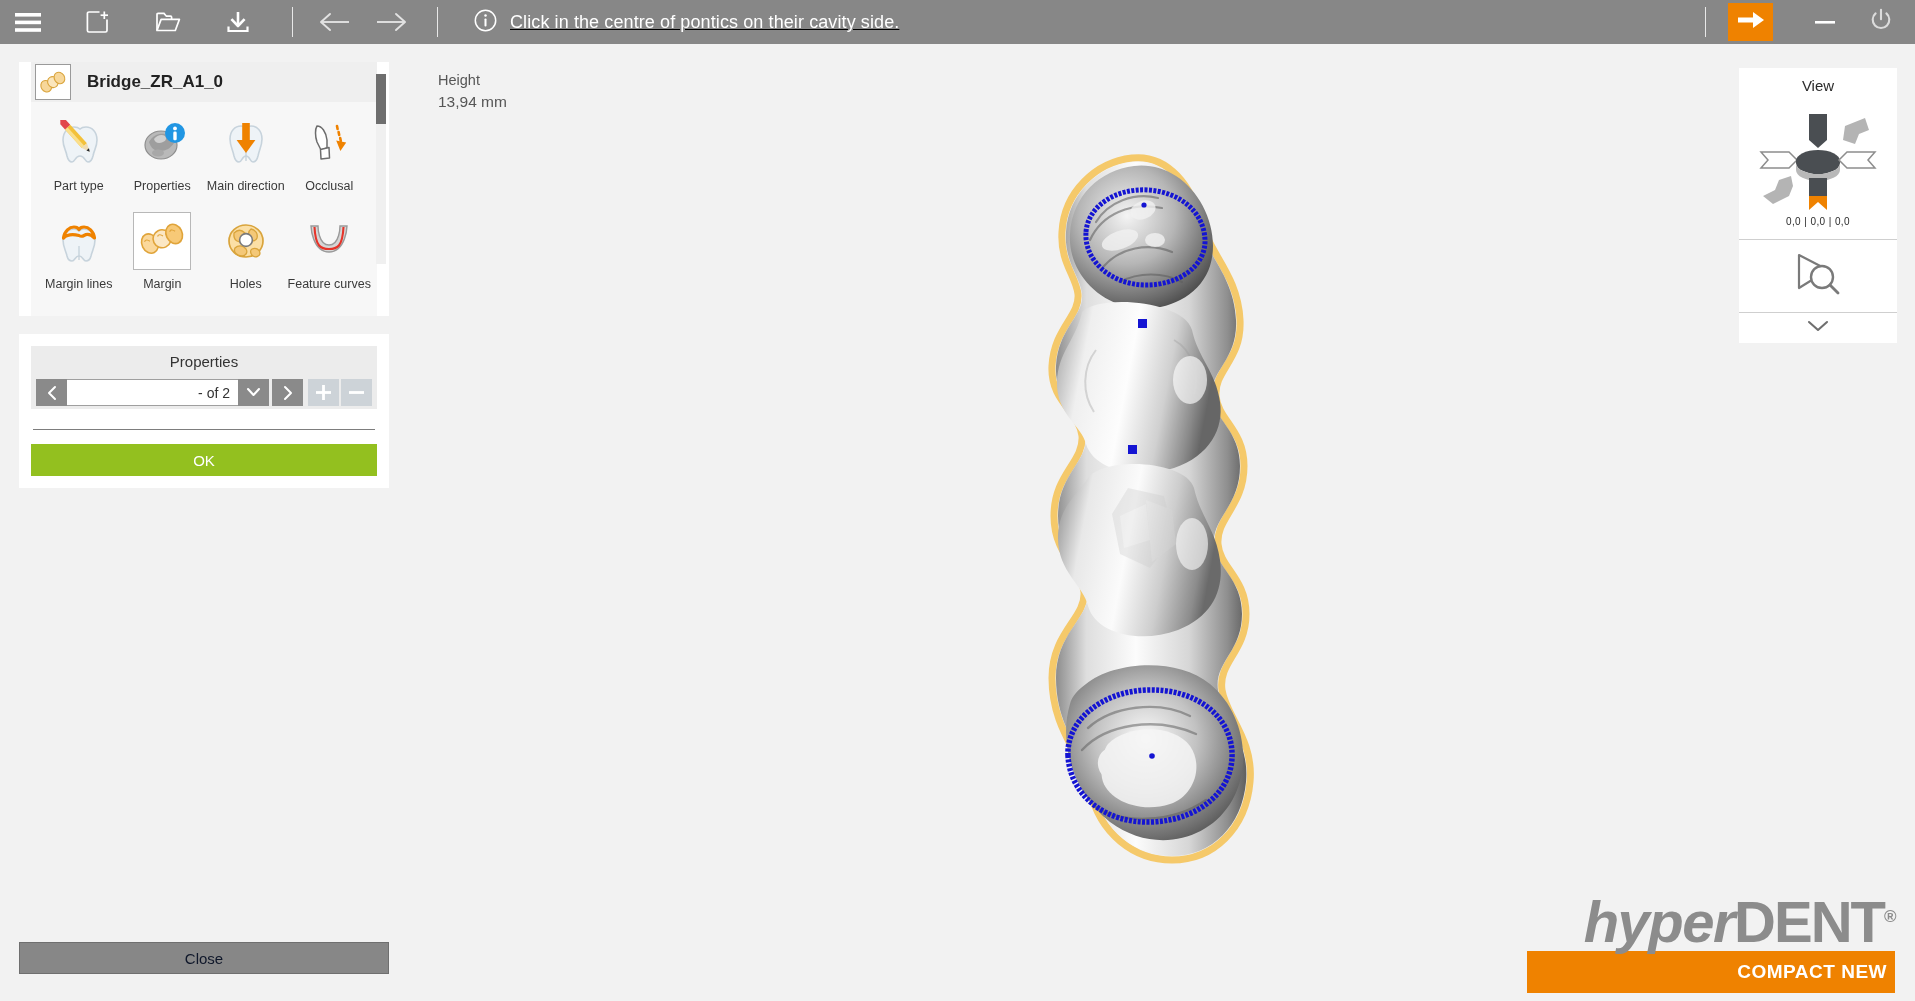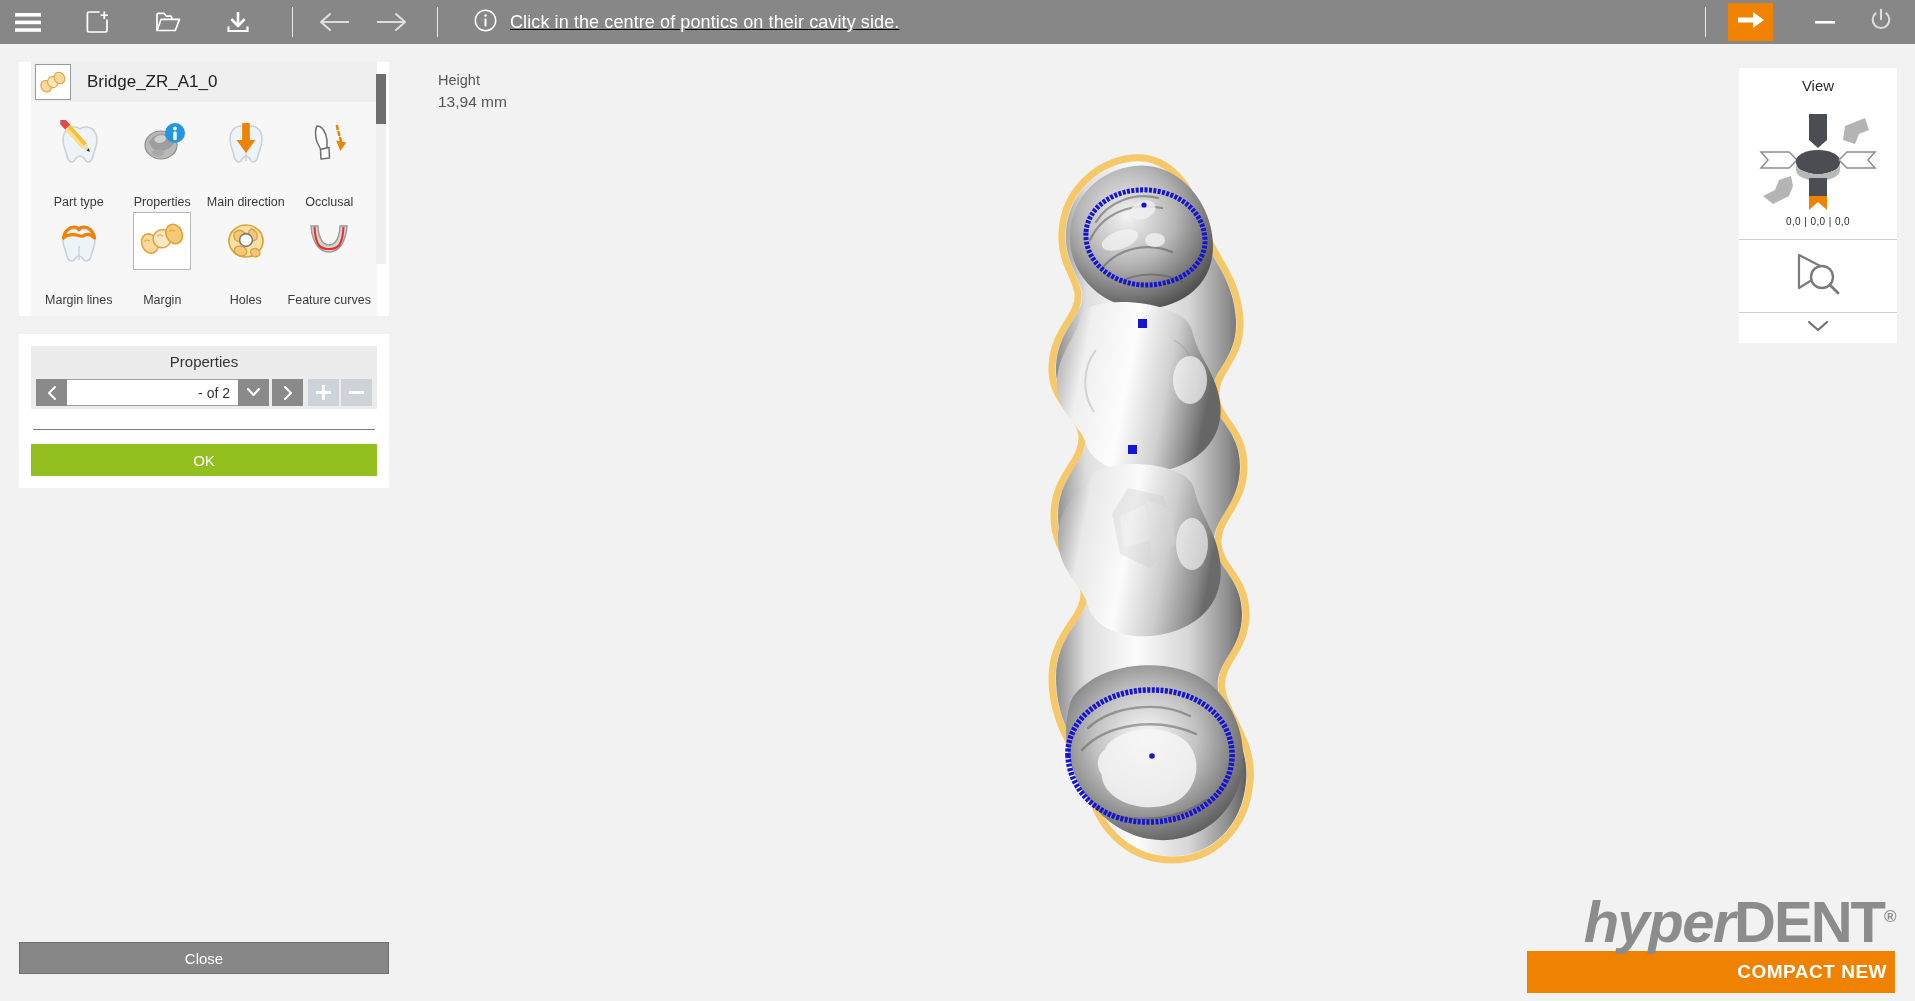--- a/index.html
+++ b/index.html
@@ -53,41 +53,42 @@
     margin: 18px 19px 0 19px;
     position: relative;
   }
   
   #part-header {
     background: #efefef;
     height: 40px;
     display: flex; align-items: center;
     margin: 12px 12px 0 12px;
     padding-left: 2px;
+    font-weight: bold;
   }
   #part-thumb {
     width: 36px; height: 36px;
     border: 1px solid #9a9a9a;
     background: #fff;
     display: flex; align-items: center; justify-content: center;
     margin-left: 2px; flex: 0 0 auto;
   }
   #part-name {
     font-size: 17px; color: #222; margin-left: 16px;
   }
   #tools-area {
     background: #f7f7f7;
     margin: 0 12px 12px 12px;
     padding: 10px 6px 8px 6px;
     display: flex; flex-wrap: wrap;
   }
   .tool {
     width: 25%; height: 98px;
     display: flex; flex-direction: column; align-items: center;
-    justify-content: space-between;
+    justify-content: flex-start;
     cursor: pointer; position: relative;
   }
   .tool-ico-box {
     width: 58px; height: 58px;
     display: flex; align-items: center; justify-content: center;
     position: relative;
     margin-top: 2px;
   }
   .tool.selected .tool-ico-box { border: 1px solid #b8b8b8; background: #fff; }
   .tool-label {
@@ -136,21 +137,21 @@
     height: 32px; background: #93c01f;
     display: flex; align-items: center; justify-content: center;
     color: #ffffff; font-size: 15px; cursor: pointer;
   }
 
   #close-btn {
     position: absolute; left: 19px; bottom: 27px;
     width: 370px; height: 32px; background: #878787;
     border: 1px solid #6f6f6f;
     display: flex; align-items: center; justify-content: center;
-    color: #ffffff; font-size: 15px; cursor: pointer;
+    color: #0f172a; font-size: 15px; cursor: pointer;
   }
 
   
   #viewport {
     position: absolute; left: 416px; top: 44px;
     width: 1315px; height: 957px;
     background: #f2f2f2;
     overflow: hidden;
   }
   #height-block { position: absolute; left: 22px; top: 28px; }

